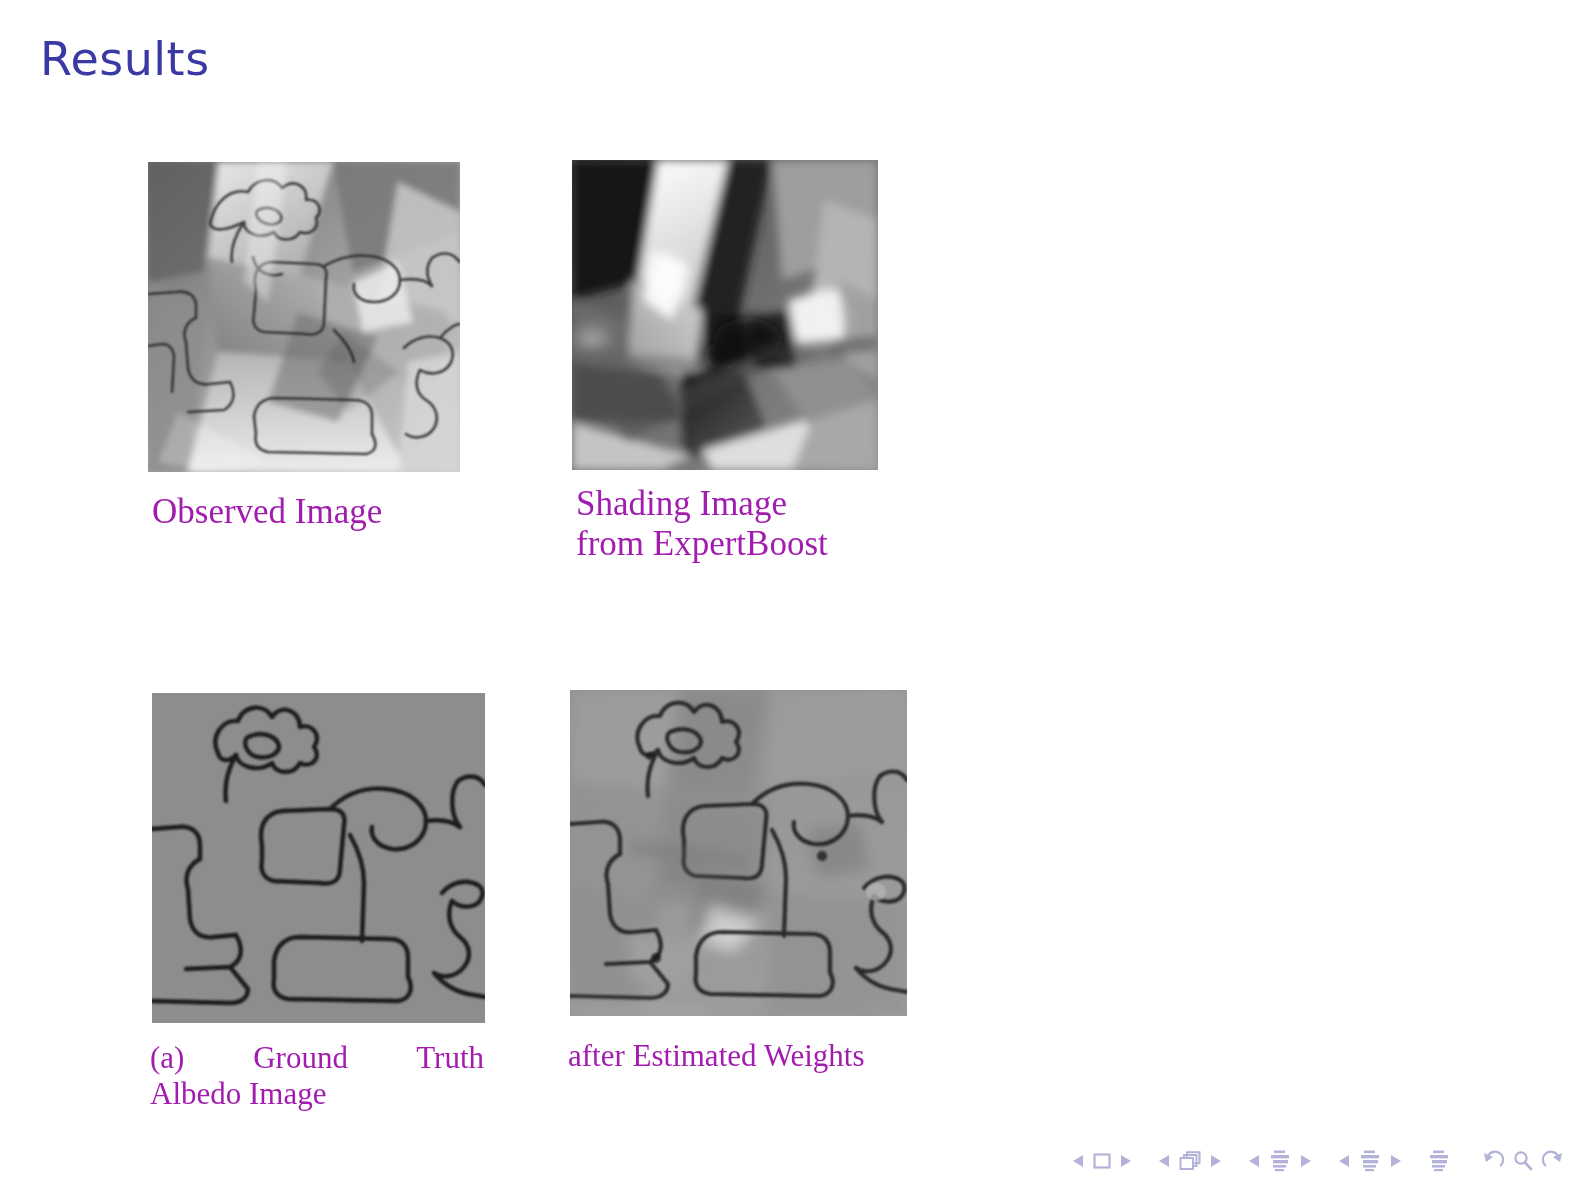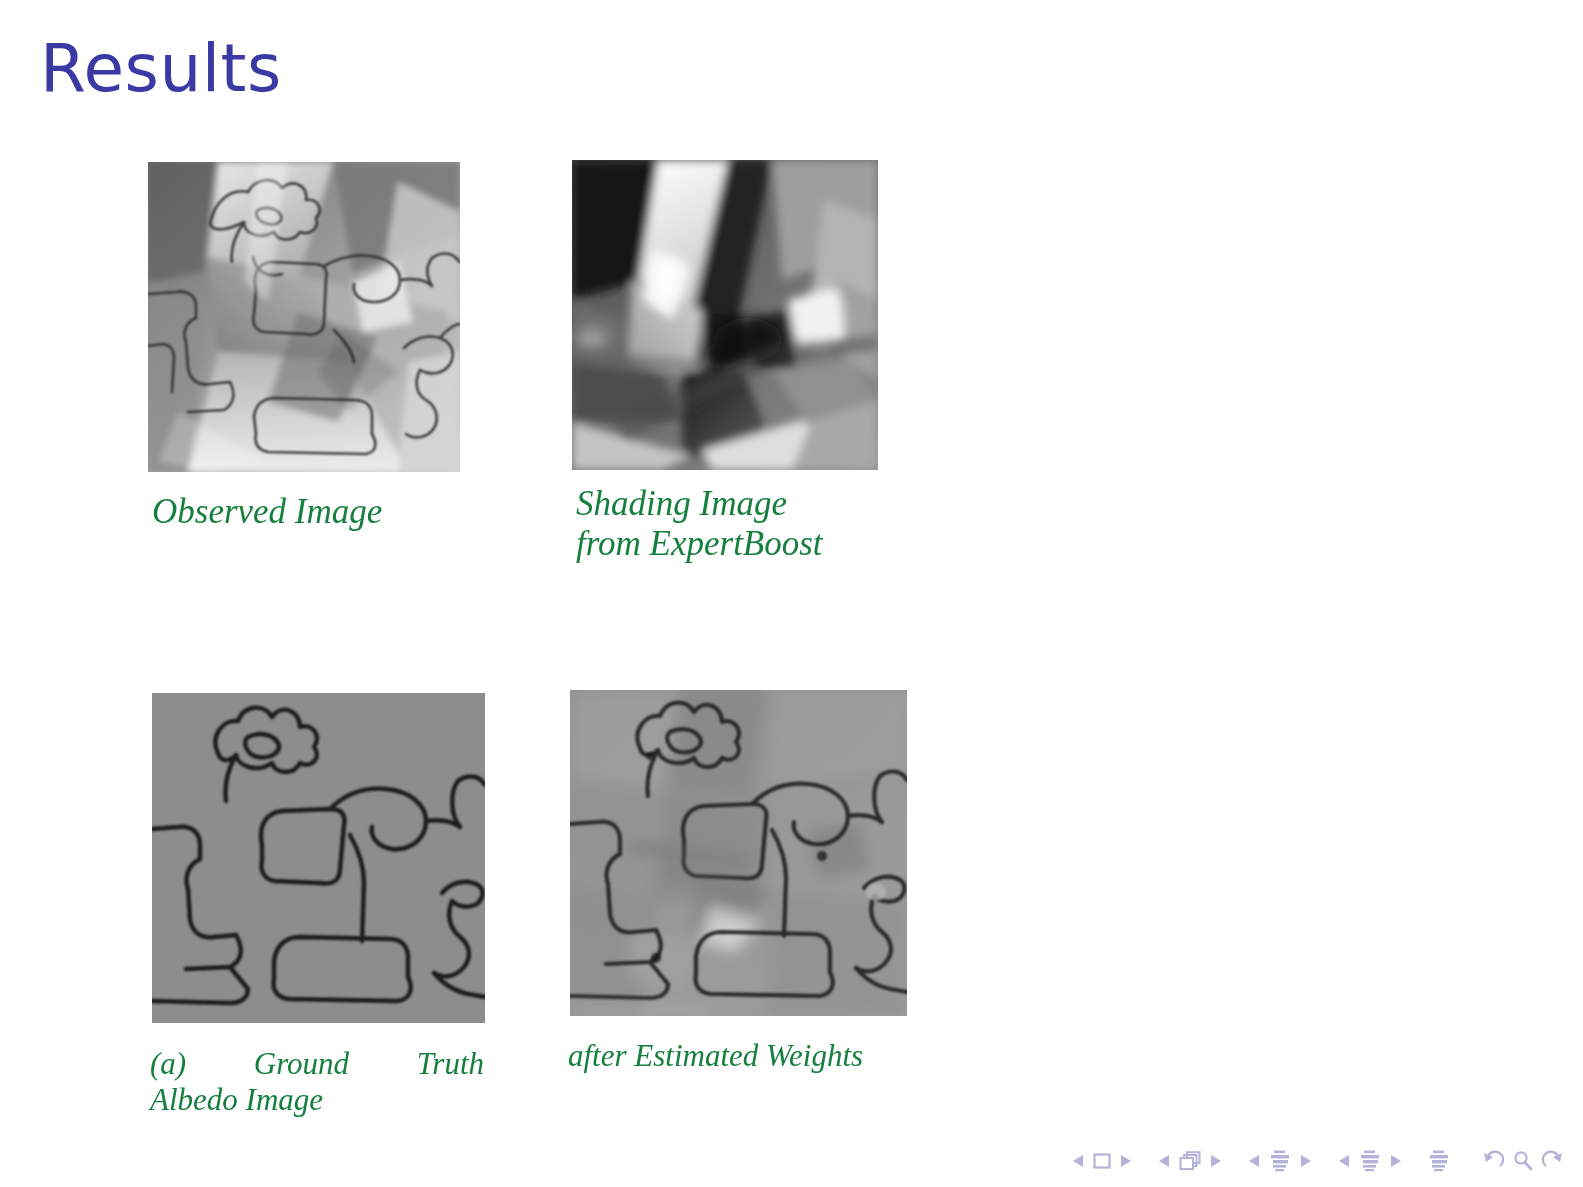--- a/index.html
+++ b/index.html
@@ -16,21 +16,21 @@
     font-family: "Liberation Serif", serif;
     -webkit-font-smoothing: antialiased;
   }
 
   
   .slide-title {
     position: absolute;
     left: 40px;
     top: 36px;
     font-family: "DejaVu Sans", sans-serif;
-    font-size: 66px;
+    font-size: 46px;
     font-weight: 400;
     letter-spacing: 0.5px;
     color: #3b39a4;
     line-height: 1;
     white-space: nowrap;
   }
 
   
   .figure-panel {
     position: absolute;
@@ -45,38 +45,36 @@
 
   #panel-observed  { left: 148px; top: 162px; width: 312px; height: 310px; }
   #panel-shading   { left: 572px; top: 160px; width: 306px; height: 310px; }
   #panel-gt        { left: 152px; top: 693px; width: 333px; height: 330px; }
   #panel-estimated { left: 570px; top: 690px; width: 337px; height: 326px; }
 
   
   .caption {
     position: absolute;
     font-family: "Liberation Serif", serif;
-    color: #15803d;
+    color: #a21caf;
     line-height: 1.15;
-    font-style: italic;
   }
   .caption.big   { font-size: 35px; }
   .caption.small { font-size: 31px; }
 
   #caption-observed  { left: 152px; top: 492px; width: 320px; text-align: left; }
   #caption-shading   { left: 576px; top: 484px; width: 360px; text-align: left; }
   #caption-gt        { left: 150px; top: 1040px; width: 334px; text-align: justify; }
   #caption-estimated { left: 568px; top: 1038px; width: 340px; text-align: justify; }
 
   .caption .line { display: block; }
   .caption .line-justified {
     display: block;
     text-align: justify;
     text-align-last: justify;
-    margin-top: 6px;
   }
 
   
   .nav-bar {
     position: absolute;
     right: 18px;
     bottom: 14px;
     display: flex;
     align-items: center;
     gap: 0px;

